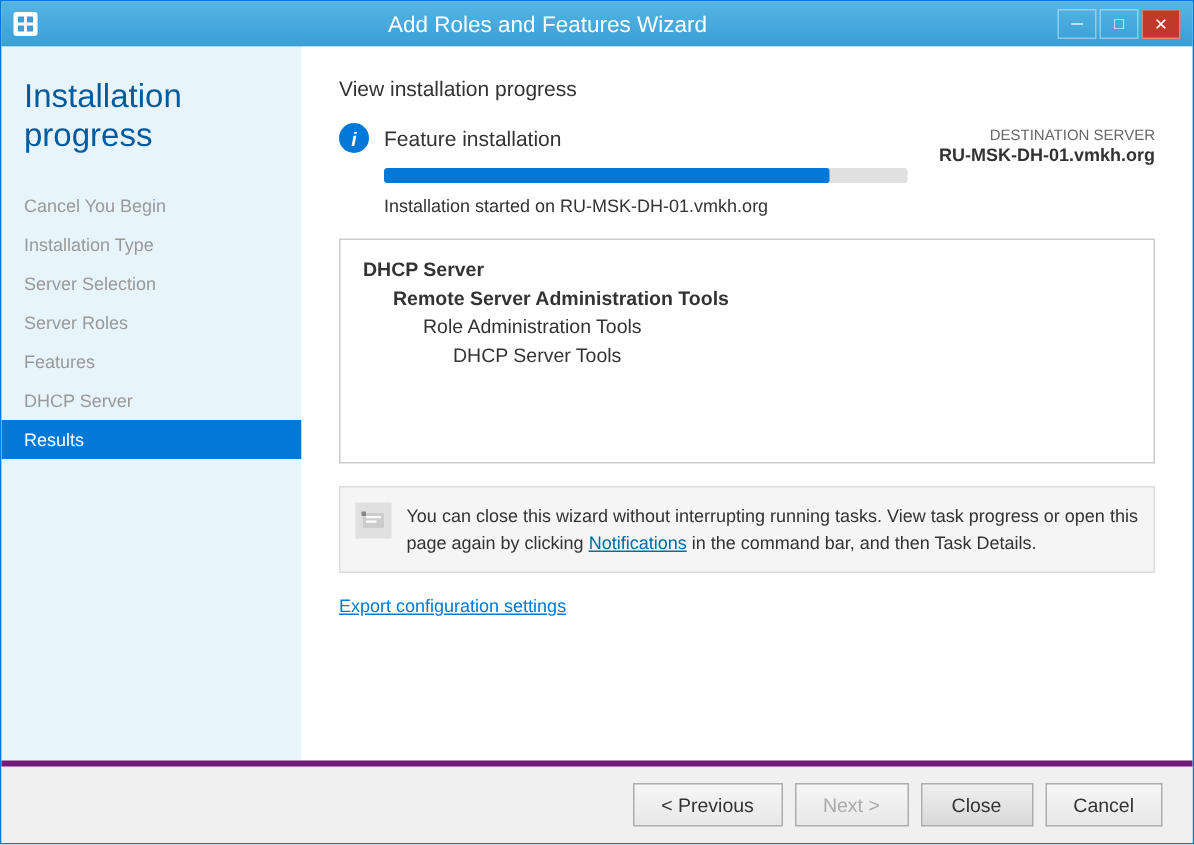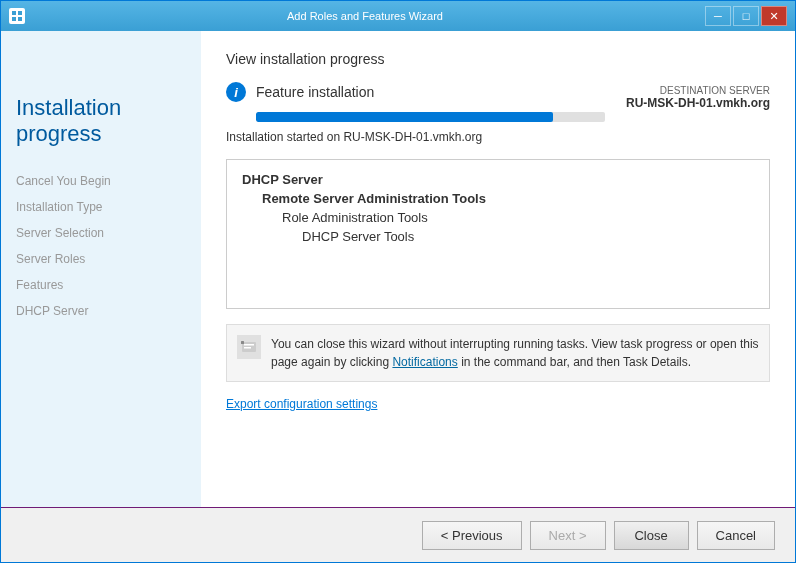--- a/index.html
+++ b/index.html
@@ -12,21 +12,21 @@
       height: 30px;
       display: flex;
       align-items: center;
       justify-content: space-between;
       padding: 0 8px;
       color: #fff;
       font-size: 13px;
       flex-shrink: 0;
     }
     .title-bar-icon { width: 16px; height: 16px; background: #fff; border-radius: 2px; display: flex; align-items: center; justify-content: center; }
-    .title-bar-title { flex: 1; text-align: center; font-size: 11px; }
+    .title-bar-title { flex: 1; text-align: center; font-size: 15px; }
     .title-bar-controls { display: flex; gap: 2px; }
     .title-bar-btn {
       width: 26px; height: 20px; background: transparent; border: 1px solid rgba(255,255,255,0.4);
       color: #fff; cursor: pointer; font-size: 11px; display: flex; align-items: center; justify-content: center;
     }
     .title-bar-btn.close-btn { background: #c0392b; }
 
     .content-area {
       display: flex;
       flex: 1;
@@ -38,21 +38,20 @@
       background: #e8f4fb;
       padding: 20px 0;
       flex-shrink: 0;
     }
     .sidebar-header {
       color: #005a9e;
       font-size: 22px;
       font-weight: 300;
       padding: 0 15px 20px 15px;
       line-height: 1.2;
-      margin-top: 44px;
     }
     .sidebar-item {
       padding: 6px 15px;
       color: #999;
       font-size: 12px;
       cursor: default;
     }
     .sidebar-item.active {
       background: #0078d7;
       color: #fff;
@@ -121,20 +120,21 @@
       margin: 8px 0 8px 30px;
       overflow: hidden;
     }
     .progress-bar-fill {
       height: 100%;
       background: #0078d7;
       border-radius: 2px;
     }
 
     .install-status {
+      margin-left: 30px;
       color: #333;
       font-size: 12px;
       margin-bottom: 15px;
     }
 
     .installed-features-box {
       border: 1px solid #ccc;
       padding: 10px 15px;
       margin-bottom: 15px;
       min-height: 150px;
@@ -169,21 +169,21 @@
     .export-link {
       color: #0078d7;
       text-decoration: underline;
       font-size: 12px;
       cursor: pointer;
     }
 
     .footer {
       height: 55px;
       background: #f0f0f0;
-      border-top: 1px solid #701a75;
+      border-top: 4px solid #701a75;
       display: flex;
       align-items: center;
       justify-content: flex-end;
       padding: 0 20px;
       gap: 8px;
       flex-shrink: 0;
     }
     .footer-btn {
       padding: 6px 18px;
       border: 1px solid #adadad;
@@ -233,20 +233,21 @@
   <div class="content-area">
 
     <div class="sidebar">
       <div class="sidebar-header">Installation progress</div>
       <div class="sidebar-item">Cancel You Begin</div>
       <div class="sidebar-item">Installation Type</div>
       <div class="sidebar-item">Server Selection</div>
       <div class="sidebar-item">Server Roles</div>
       <div class="sidebar-item">Features</div>
       <div class="sidebar-item">DHCP Server</div>
+      <div class="sidebar-item active">Results</div>
     </div>
 
     <div class="main-content">
       <div class="top-row">
         <div style="flex:1;">
           <div class="section-title">View installation progress</div>
 
           <div class="feature-block">
             <div class="info-icon">i</div>
             <span class="feature-label">Feature installation</span>

